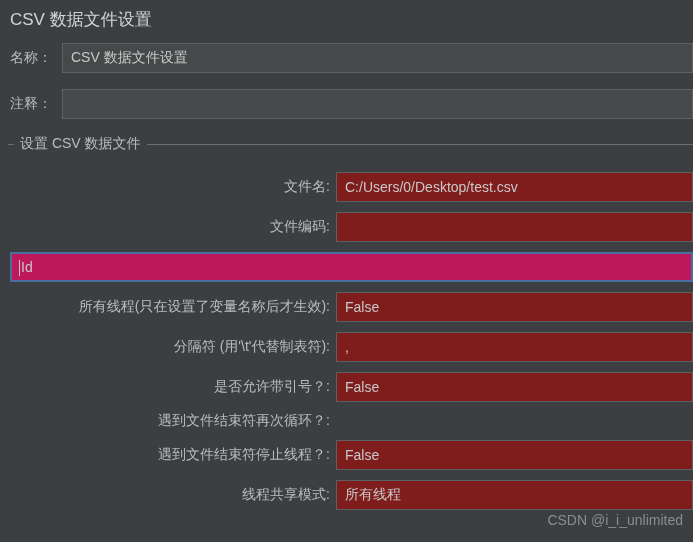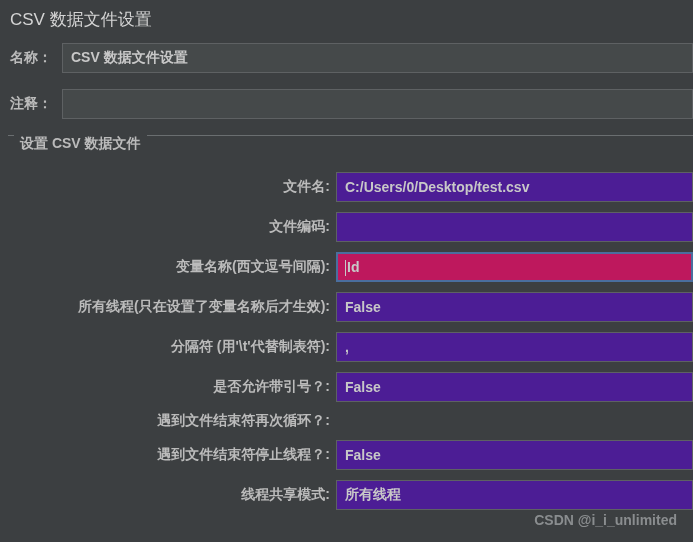--- a/index.html
+++ b/index.html
@@ -1,19 +1,18 @@
 <!DOCTYPE html>
 <html><head>
   <meta charset="utf-8">
   <style>
     * {
       box-sizing: border-box;
       margin: 0;
       padding: 0;
-      font-weight: bold;
     }
     body {
       background: #3c3f41;
       color: #bbbbbb;
       font-family: "Microsoft YaHei", "PingFang SC", sans-serif;
       font-size: 14px;
       width: 693px;
       height: 542px;
       overflow: hidden;
       position: relative;
@@ -48,21 +47,21 @@
       font-size: 14px;
       font-family: inherit;
       outline: none;
       height: 30px;
     }
     .group {
       margin-top: 2px;
     }
     .group-header {
       display: flex;
-      align-items: flex-start;
+      align-items: center;
       padding: 0 0 0 8px;
       margin-bottom: 6px;
     }
     .group-header .line-left {
       width: 6px;
       height: 1px;
       background: #6a6e70;
       margin-right: 4px;
     }
     .group-header .legend {
@@ -88,21 +87,21 @@
     .setting-row .slabel {
       width: 326px;
       text-align: right;
       padding-right: 6px;
       color: #bbbbbb;
       font-size: 14px;
       flex-shrink: 0;
     }
     .setting-row .sinput {
       flex: 1;
-      background: #4c1d95;
+      background: #7f1d1d;
       border: 1px solid #5e6163;
       color: #c8c8c8;
       padding: 4px 8px;
       font-size: 14px;
       font-family: inherit;
       outline: none;
       height: 30px;
     }
     .setting-row .sinput.focused {
       border: 2px solid #4a6e9e;
@@ -112,21 +111,21 @@
     .cursor {
       display: inline-block;
       width: 1px;
       height: 16px;
       background: #c8c8c8;
       vertical-align: middle;
       margin-right: 1px;
     }
     .watermark {
       position: absolute;
-      right: 16px;
+      right: 10px;
       bottom: 14px;
       color: #8a8d8f;
       font-size: 14px;
       font-family: sans-serif;
     }
   </style>
 </head>
 <body>
 
 <div class="page-title">CSV 数据文件设置</div>
@@ -151,21 +150,20 @@
   <div class="group-body" id="group-body">
       <div class="setting-row">
         <div class="slabel">文件名:</div>
         <input type="text" class="sinput" value="C:/Users/0/Desktop/test.csv" style="">
       </div>
       <div class="setting-row">
         <div class="slabel">文件编码:</div>
         <input type="text" class="sinput" style="">
       </div>
       <div class="setting-row">
-        <div class="slabel">变量名称(西文逗号间隔):</div>
         <div class="sinput focused"><span class="cursor"></span><span>Id</span></div>
       </div>
       <div class="setting-row">
         <div class="slabel">所有线程(只在设置了变量名称后才生效):</div>
         <input type="text" class="sinput" value="False" style="">
       </div>
       <div class="setting-row">
         <div class="slabel">分隔符 (用'\t'代替制表符):</div>
         <input type="text" class="sinput" value="," style="">
       </div>

